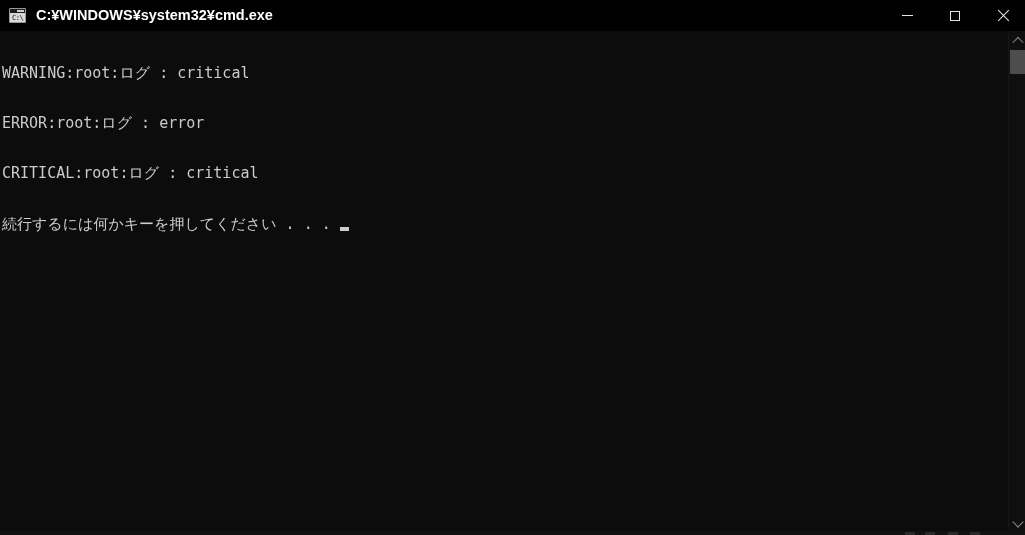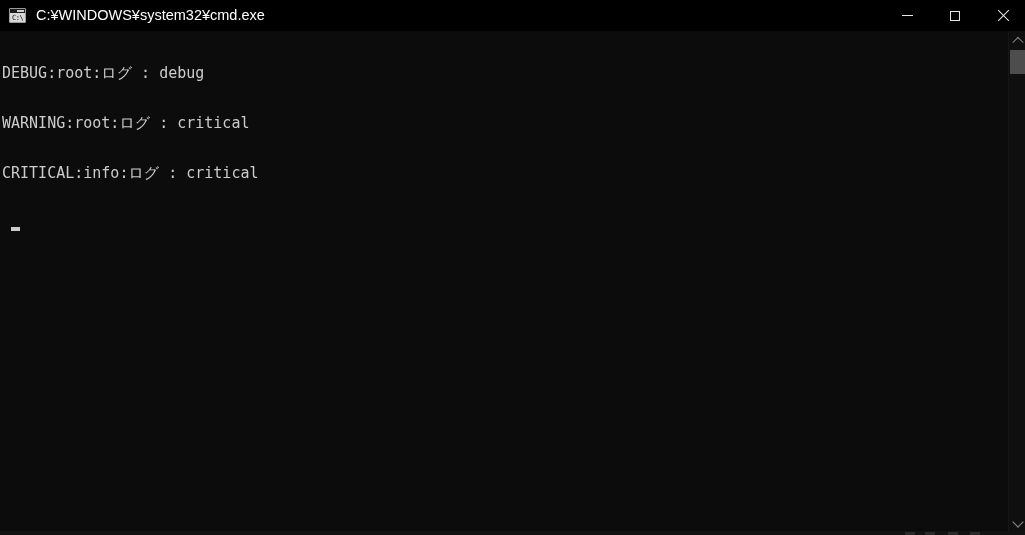--- a/index.html
+++ b/index.html
@@ -73,20 +73,21 @@
     color: #131313;
     letter-spacing: -0.5px;
   }
   #title-text {
     color: #ffffff;
     font-size: 14.5px;
     line-height: 31px;
     margin-left: 10px;
     white-space: nowrap;
     font-family: "Liberation Sans", sans-serif;
+    font-weight: bold;
   }
 
   #window-controls {
     display: flex;
     height: 31px;
     flex: 0 0 auto;
   }
   .win-btn {
     width: 47px;
     height: 31px;
@@ -248,24 +249,25 @@
         <div class="glyph-max"></div>
       </div>
       <div class="win-btn close">
         <div class="glyph-close"></div>
       </div>
     </div>
   </div>
 
   <div id="console">
     <div id="console-text">
-      <div class="console-line">DEBUG:root:ログ : debug</div>
       <div class="console-line">WARNING:root:ログ : critical</div>
-      <div class="console-line">CRITICAL:info:ログ : critical</div>
+      <div class="console-line">ERROR:root:ログ : error</div>
+      <div class="console-line">CRITICAL:root:ログ : critical</div>
       <div class="prompt-line">
+        <span>続行するには何かキーを押してください . . .</span>
         <span class="cursor-block"></span>
       </div>
     </div>
   </div>
 
   <div id="vscroll">
     <div class="scroll-arrow arrow-up">
       <span></span>
     </div>
     <div id="vscroll-track">

